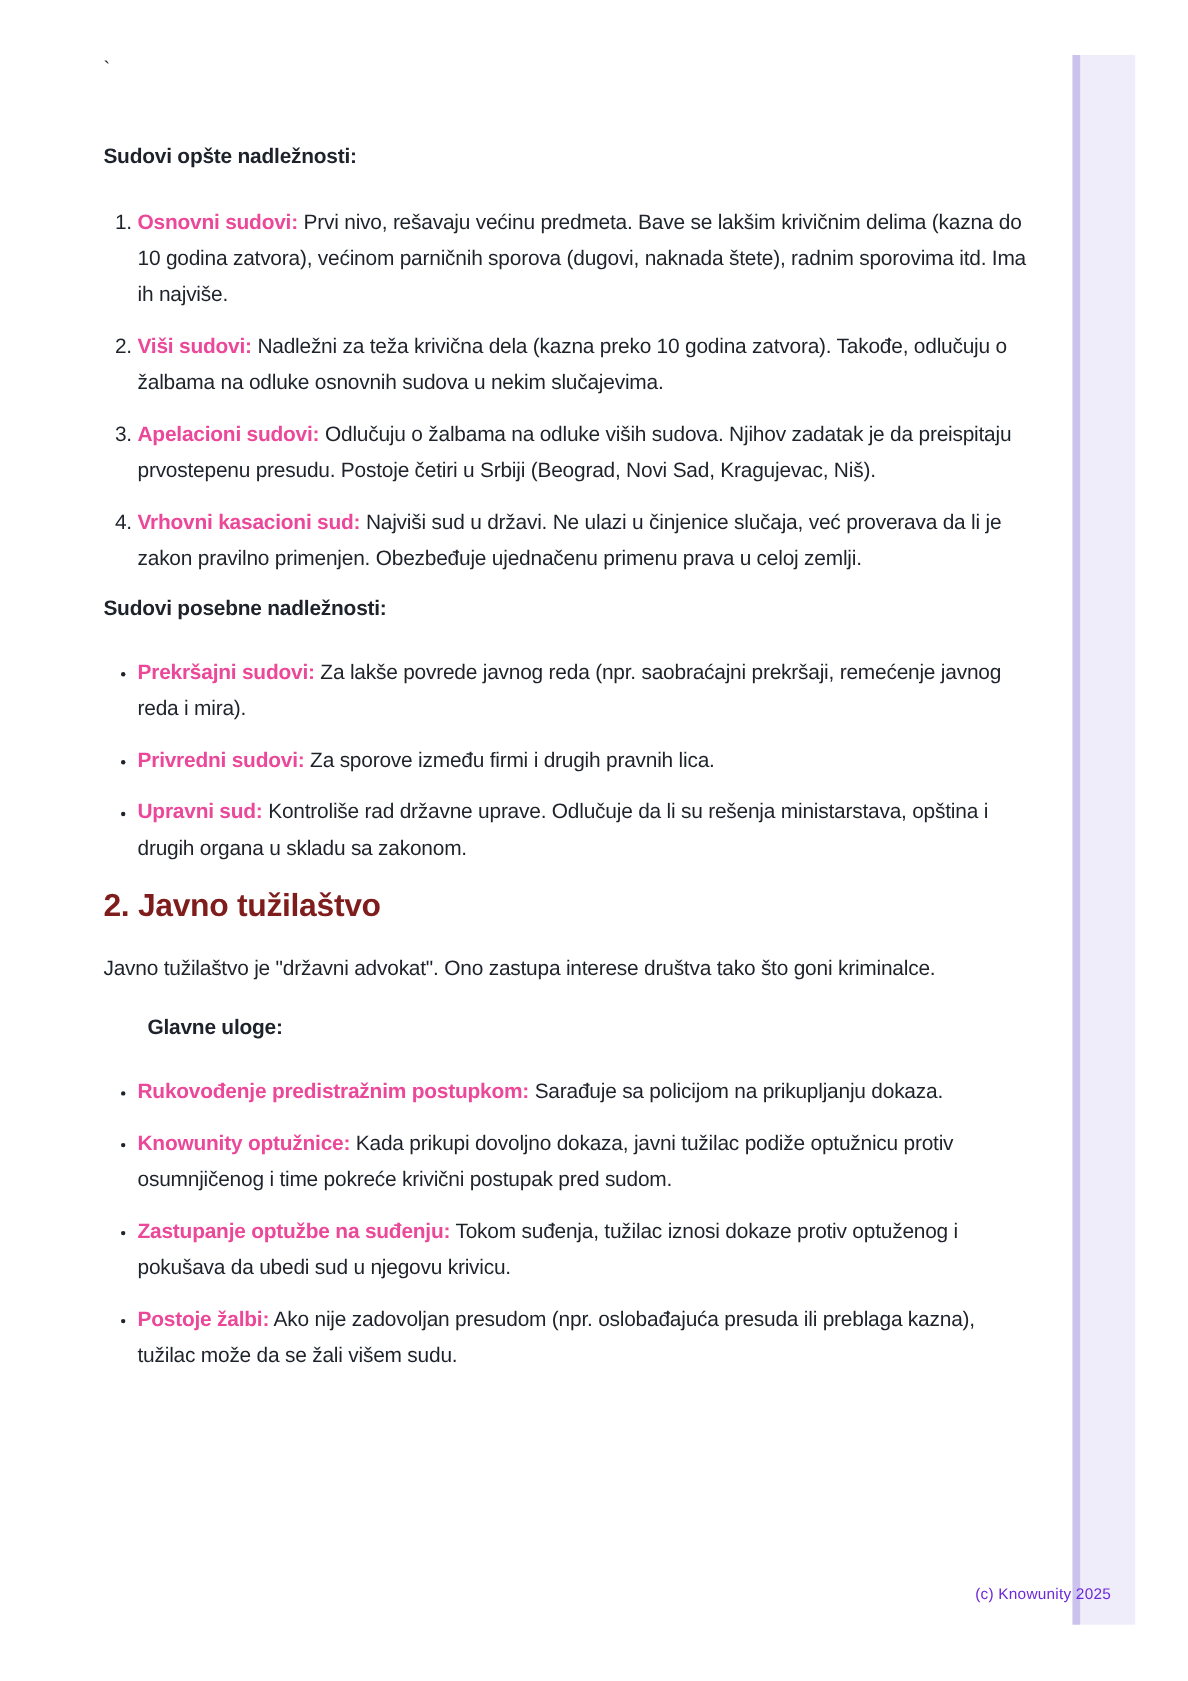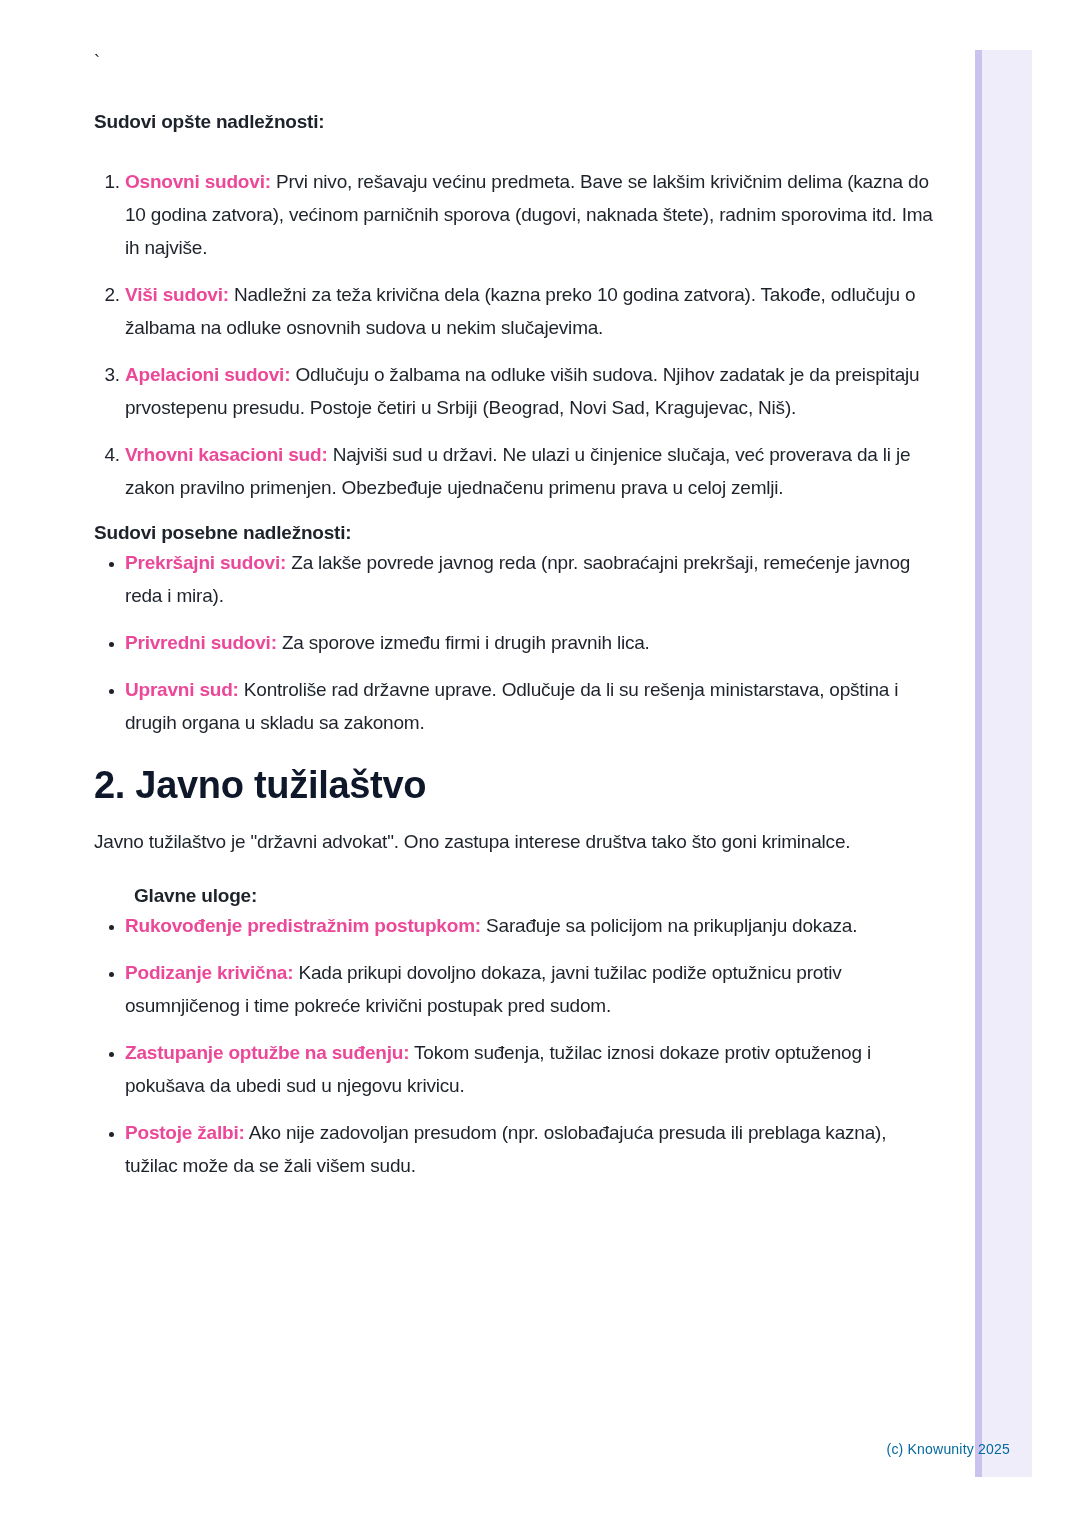--- a/index.html
+++ b/index.html
@@ -20,48 +20,49 @@
     padding-top: 52px;
   }
 
   .stray-mark {
     font-size: 18px;
     line-height: 20px;
     color: #1e232b;
   }
 
   h3.sub-heading {
-    margin-top: 37px;
+    margin-top: 58px;
     font-size: 19px;
     line-height: 26px;
     font-weight: 700;
     color: #1e232b;
     letter-spacing: -0.2px;
   }
   h3.sub-heading.tight { margin-top: 16px; }
   h3.sub-heading.after-para { margin-top: 24px; margin-left: 40px; }
 
   ol.doc-list, ul.doc-list {
+    margin-top: 28px;
     padding-left: 31px;
     font-size: 19px;
     line-height: 33px;
     letter-spacing: -0.2px;
   }
   ol.doc-list { margin-top: 30px; }
   .doc-list li { margin-bottom: 14px; }
   .doc-list li:last-child { margin-bottom: 0; }
   ul.doc-list li::marker { font-size: 0.82em; }
   .doc-list strong { font-weight: 700; color: #ec4899; }
 
   h2.main-heading {
-    margin-top: 28px;
-    font-size: 38px;
+    margin-top: 18px;
+    font-size: 29px;
     line-height: 36px;
     font-weight: 700;
-    color: #0f172a;
+    color: #7f1d1d;
     letter-spacing: -0.3px;
   }
 
   p.intro {
     margin-top: 22px;
     font-size: 19px;
     line-height: 34px;
     letter-spacing: -0.2px;
     text-align: justify;
   }
@@ -76,21 +77,21 @@
     border-left: 7px solid #cbc3ee;
     z-index: 1;
   }
 
   .footer-credit {
     position: absolute;
     top: 1440px;
     right: 70px;
     font-size: 14px;
     line-height: 18px;
-    color: #0369a1;
+    color: #6d28d9;
     z-index: 2;
     letter-spacing: 0.2px;
   }
 </style>
 </head>
 <body>
 
 <div class="right-edge-panel"></div>
 
 <div class="page-content">
@@ -140,21 +141,21 @@
   <p class="intro">Javno tužilaštvo je "državni advokat". Ono zastupa interese društva tako što goni kriminalce.</p>
 
   <h3 class="sub-heading after-para">Glavne uloge:</h3>
 
   <ul class="doc-list">
     <li>
       <strong>Rukovođenje predistražnim postupkom:</strong>
       <span>Sarađuje sa policijom na prikupljanju dokaza.</span>
     </li>
     <li>
-      <strong>Podizanje krivična:</strong>
+      <strong>Knowunity optužnice:</strong>
       <span>Kada prikupi dovoljno dokaza, javni tužilac podiže optužnicu protiv osumnjičenog i time pokreće krivični postupak pred sudom.</span>
     </li>
     <li>
       <strong>Zastupanje optužbe na suđenju:</strong>
       <span>Tokom suđenja, tužilac iznosi dokaze protiv optuženog i pokušava da ubedi sud u njegovu krivicu.</span>
     </li>
     <li>
       <strong>Postoje žalbi:</strong>
       <span>Ako nije zadovoljan presudom (npr. oslobađajuća presuda ili preblaga kazna), tužilac može da se žali višem sudu.</span>
     </li>

